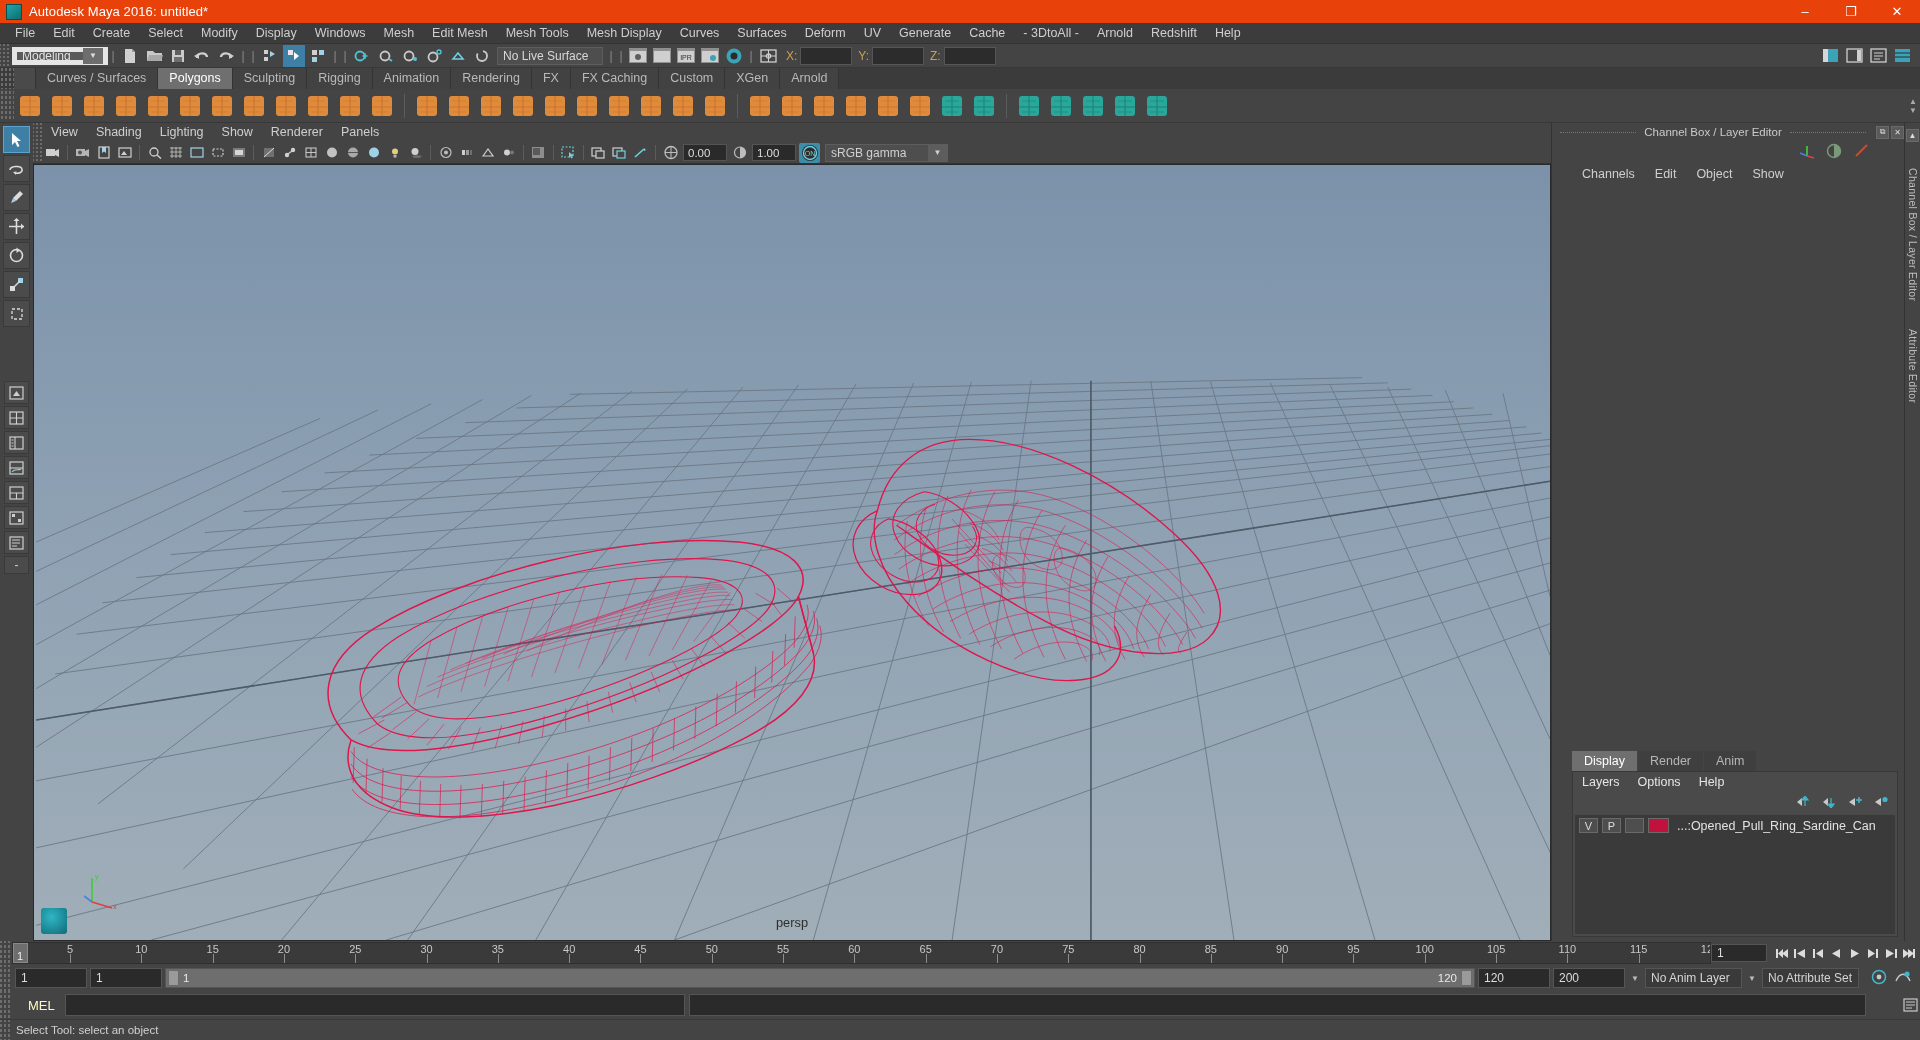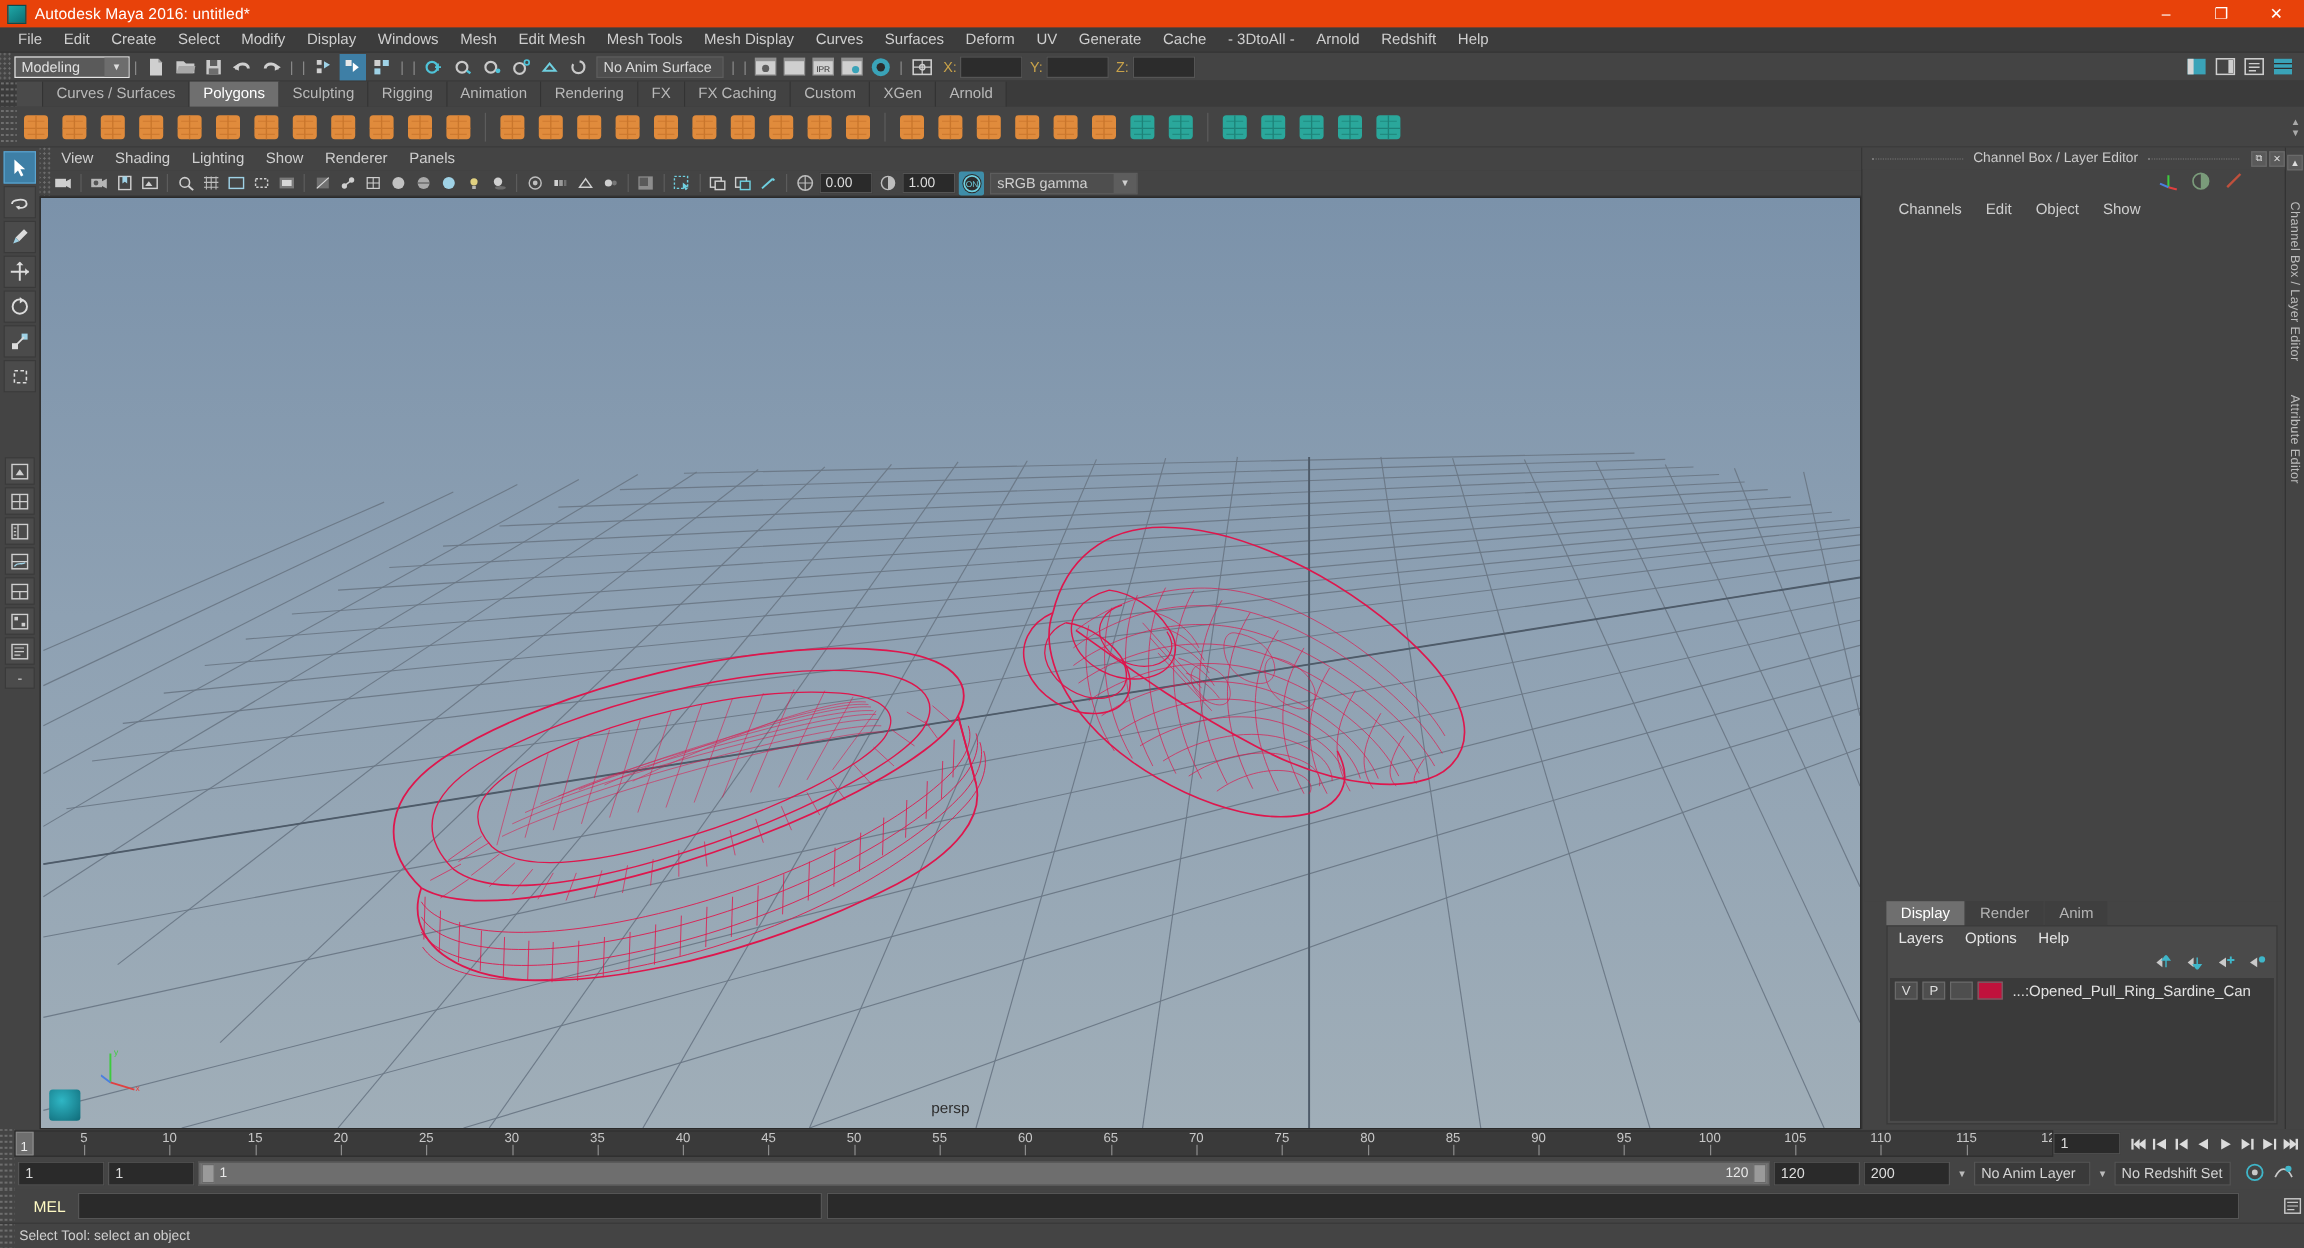--- a/index.html
+++ b/index.html
@@ -30,21 +30,21 @@
 
   
   .statusline{
     height:24px; background:#444444; display:flex; align-items:center; flex:0 0 24px;
     border-bottom:1px solid #383838;
   }
   .grip{ width:9px; height:24px; flex:0 0 9px;
     background-image:radial-gradient(#6d6d6d 1px, transparent 1px);
     background-size:4px 4px; background-position:2px 3px; }
   .menu-combo{
-    width:96px;height:18px;background:#5a5a5a;border:1px solid #e5e5e5;
+    width:96px;height:18px;background:#5a5a5a;border:5px solid #e5e5e5;
     display:flex;align-items:center;margin-left:3px;
   }
   .menu-combo span{ padding-left:5px;font-size:12px;color:#e0e0e0; }
   .combo-arrow{ margin-left:auto; width:20px; height:16px; background:#6d6d6d;
     display:flex;align-items:center;justify-content:center;font-size:8px;color:#ddd;}
   .tdiv{ width:8px;height:18px;margin:0 1px; color:#8a8a8a; font-size:12px; display:flex;align-items:center;justify-content:center;}
   .ticon{ width:22px;height:22px;margin:0 1px; display:flex;align-items:center;justify-content:center; }
   .ticon.sel{ background:#3e7fa6; }
   .livefield{ width:106px;height:18px;background:#4e4e4e;border:1px solid #5d5d5d;
     display:flex;align-items:center;padding-left:5px;font-size:12px;color:#d8d8d8; margin:0 3px;}
@@ -318,21 +318,21 @@
       <svg width="17" height="16">
           <path d="M3 11l5-6 5 6z" stroke="#6fd0e0" stroke-width="1.6" fill="none"></path>
         </svg>
     </div>
     <div class="ticon">
       <svg width="17" height="16">
           <circle cx="8" cy="8" r="5" stroke="#c9c9c9" stroke-width="1.8" fill="none" stroke-dasharray="18 6"></circle>
         </svg>
     </div>
 
-    <div class="livefield">No Anim Surface</div>
+    <div class="livefield">No Live Surface</div>
     <div class="tdiv">|</div>
     <div class="tdiv">|</div>
 
     <div class="ticon">
       <svg width="20" height="17">
           <rect x="1" y="1" width="18" height="15" fill="#8f8f8f"></rect>
           <rect x="2" y="4" width="16" height="11" fill="#cfcfcf"></rect>
           <circle cx="10" cy="10" r="3" fill="#5e5e5e"></circle>
         </svg>
     </div>
@@ -1438,21 +1438,21 @@
       <div class="rb-handle rb-l"></div>
       <span class="rb-txt-l">1</span>
       <span class="rb-txt-r">120</span>
       <div class="rb-handle rb-r"></div>
     </div>
     <div class="rg-field">120</div>
     <div class="rg-field">200</div>
     <div class="anim-arrow">▼</div>
     <div class="anim-combo">No Anim Layer</div>
     <div class="anim-arrow">▼</div>
-    <div class="char-combo">No Redshift Set</div>
+    <div class="char-combo">No Attribute Set</div>
     <div style="display:flex;align-items:center;gap:6px;padding:0 8px">
       <span>
         <svg width="18" height="16">
             <circle cx="9" cy="8" r="6.5" stroke="#3fb6c9" stroke-width="1.5" fill="none"></circle>
             <circle cx="9" cy="8" r="2.4" fill="#c9c9c9"></circle>
           </svg>
       </span>
       <span>
         <svg width="18" height="16">
             <path d="M2 12c4-9 10-9 14 0" stroke="#c9c9c9" stroke-width="1.4" fill="none"></path>

